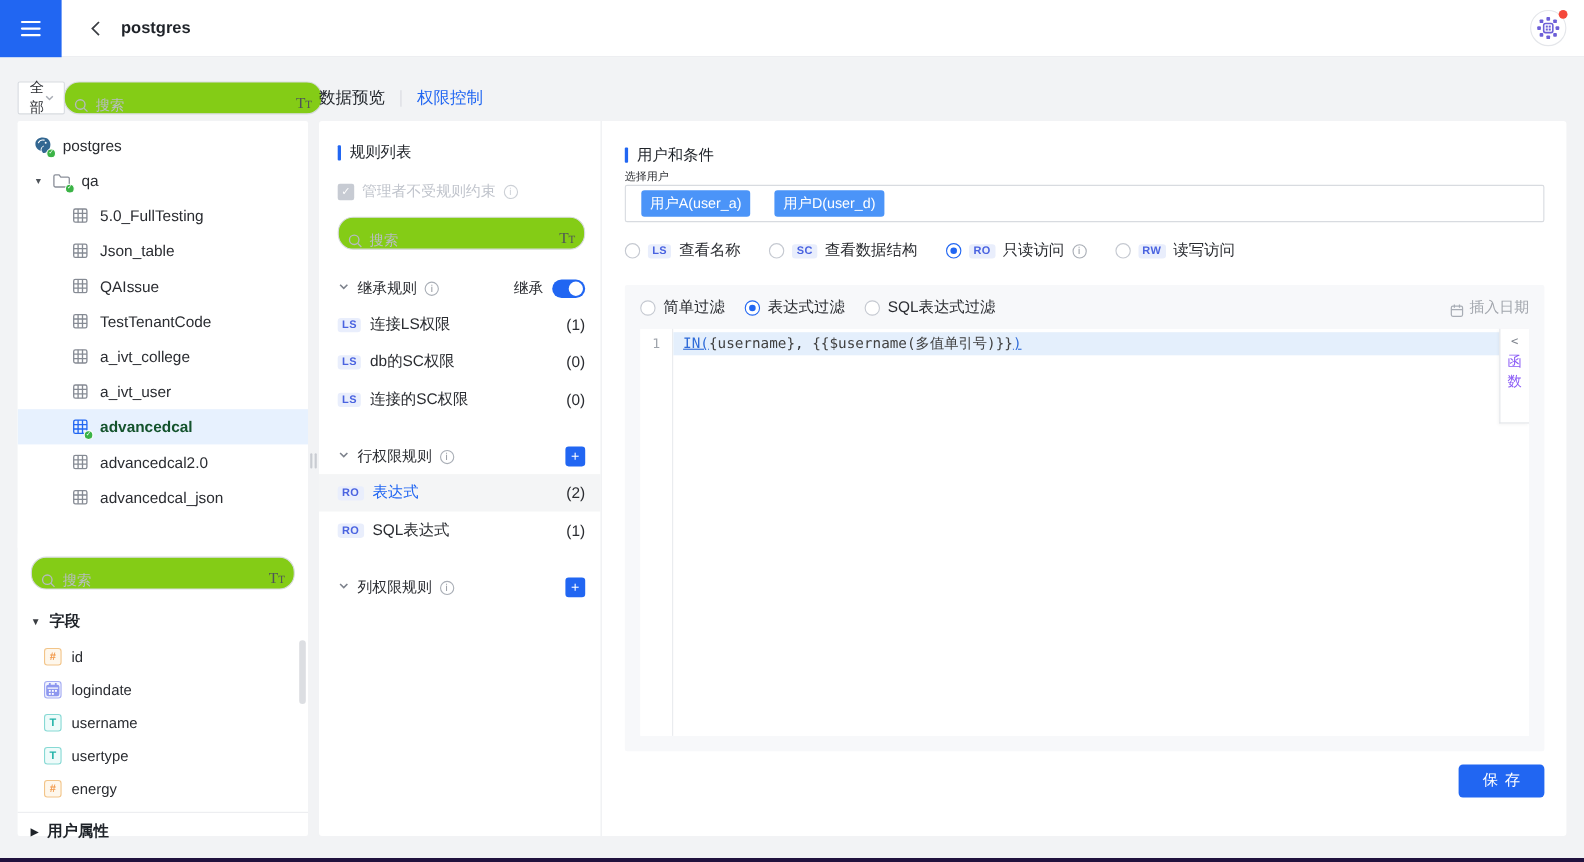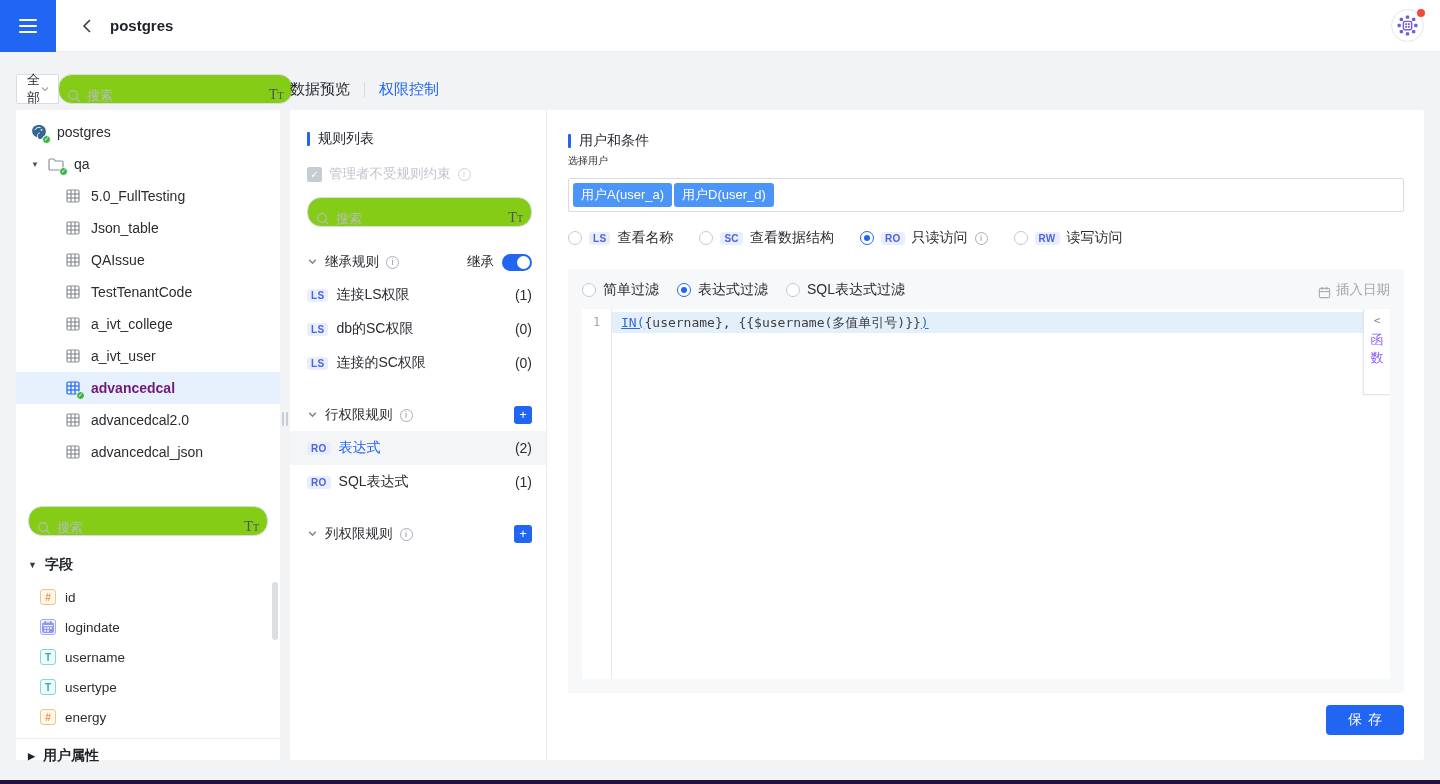--- a/index.html
+++ b/index.html
@@ -27,21 +27,21 @@
   .tt{font-family:"Liberation Serif",serif;font-size:14px;color:#4e5359;white-space:nowrap;cursor:pointer}
   .tt small{font-size:10px}
   .side-panel{margin-top:6px;height:650px;background:#fff;position:relative;border-radius:2px}
   .tree{height:388px;overflow:hidden;padding-top:6px;position:relative}
   .tree-row{height:32px;display:flex;align-items:center;font-size:14px;cursor:pointer}
   .lvl0{padding-left:14px}.lvl1{padding-left:15px}.lvl2{padding-left:48px}
   .tree-row .caret{width:14px;font-size:8px;color:#4e5359;margin-right:2px}
   .icon-wrap{position:relative;margin-right:9px;display:flex;width:18px;height:18px;align-items:center;justify-content:center;flex:none}
   .check-badge{position:absolute;right:-3px;bottom:-3px;width:9px;height:9px;border-radius:50%;background:#3bb346;border:1px solid #fff;color:#fff;font-size:6px;line-height:7px;text-align:center}
   .tree-row.selected{background:#e7f1fe}
-  .tree-row.selected .label{color:#701a75;font-weight:bold}
+  .tree-row.selected .label{color:#14532d;font-weight:bold}
   .tree-fade{position:absolute;left:0;right:0;bottom:0;height:16px;background:linear-gradient(rgba(255,255,255,0),#fff)}
   .drag-handle{position:absolute;right:-10px;top:298px;width:10px;height:22px;display:flex;gap:2px;align-items:center;justify-content:center;cursor:col-resize}
   .drag-handle i{width:2px;height:14px;background:#c9ccd2;border-radius:1px}
   .fields-area{padding:8px 12px 0 12px;position:relative}
   .fields-area .searchbox{margin-left:0;height:30px;flex:none;display:flex}
   .sec-head{display:flex;align-items:center;gap:8px;font-size:14px;font-weight:bold;color:#1f2329;margin-top:20px;cursor:pointer}
   .sec-head .tri{font-size:9px;color:#3a3d42}
   .field-row{height:30px;display:flex;align-items:center;gap:9px;padding-left:12px;font-size:13.5px;cursor:grab}
   .f-ico{width:16px;height:16px;border-radius:3px;display:flex;align-items:center;justify-content:center;font-size:10px;font-weight:bold;border:1px solid;flex:none}
   .f-num{border-color:#f2c488;color:#f2994a;background:#fef7ec}
@@ -77,21 +77,21 @@
   .add-btn{width:18px;height:18px;border-radius:3px;background:#2166f2;color:#fff;font-size:13px;line-height:17px;text-align:center;cursor:pointer}
   .rule-list{margin-top:6px}
   .rule-item{display:flex;align-items:center;gap:8px;height:34px;cursor:pointer;font-size:14px}
   .rule-item .count{margin-left:auto}
   .rule-item.active{background:#f4f5f6;margin-left:-17px;margin-right:-14px;padding-left:17px;padding-right:14px}
   .rule-item.active .rlabel{color:#2166f2}
   .badge{padding:1px 4px;border-radius:3px;background:#e9eefc;color:#4a63e0;font-size:10px;font-weight:bold;letter-spacing:.3px;flex:none}
 
   .cond-col{flex:1;padding:22px 20px 0 21px;position:relative}
   .sel-user-label{font-size:10px;margin-top:4px}
-  .tag-box{margin-top:10px;height:34px;border:1px solid #d8dbe0;border-radius:2px;display:flex;align-items:center;gap:2px;padding:0 4px;cursor:text;background:#fff}
+  .tag-box{margin-top:0;height:34px;border:1px solid #d8dbe0;border-radius:2px;display:flex;align-items:center;gap:22px;padding:0 14px;cursor:text;background:#fff}
   .tag{background:#4b94f8;color:#fff;font-size:13px;padding:3px 8px;border-radius:3px;cursor:default}
   .perm-row{display:flex;align-items:center;gap:26px;margin-top:17px}
   .perm-item,.filter-item{display:flex;align-items:center;gap:7px;cursor:pointer}
   .radio{width:14px;height:14px;border-radius:50%;border:1px solid #c5c9d1;background:#fff;position:relative;flex:none}
   .radio.sel{border-color:#2166f2}
   .radio.sel::after{content:'';position:absolute;inset:3px;border-radius:50%;background:#2166f2}
   .perm-label,.filter-label{font-size:14px}
   .filter-panel{margin-top:22px;height:424px;background:#f7f8fa;border-radius:2px;padding:10px 14px 14px;position:relative}
   .filter-row2{display:flex;align-items:center;gap:18px;height:22px}
   .insert-date{margin-left:auto;display:flex;align-items:flex-end;gap:5px;color:#a2a6ad;font-size:13.5px;cursor:pointer}

